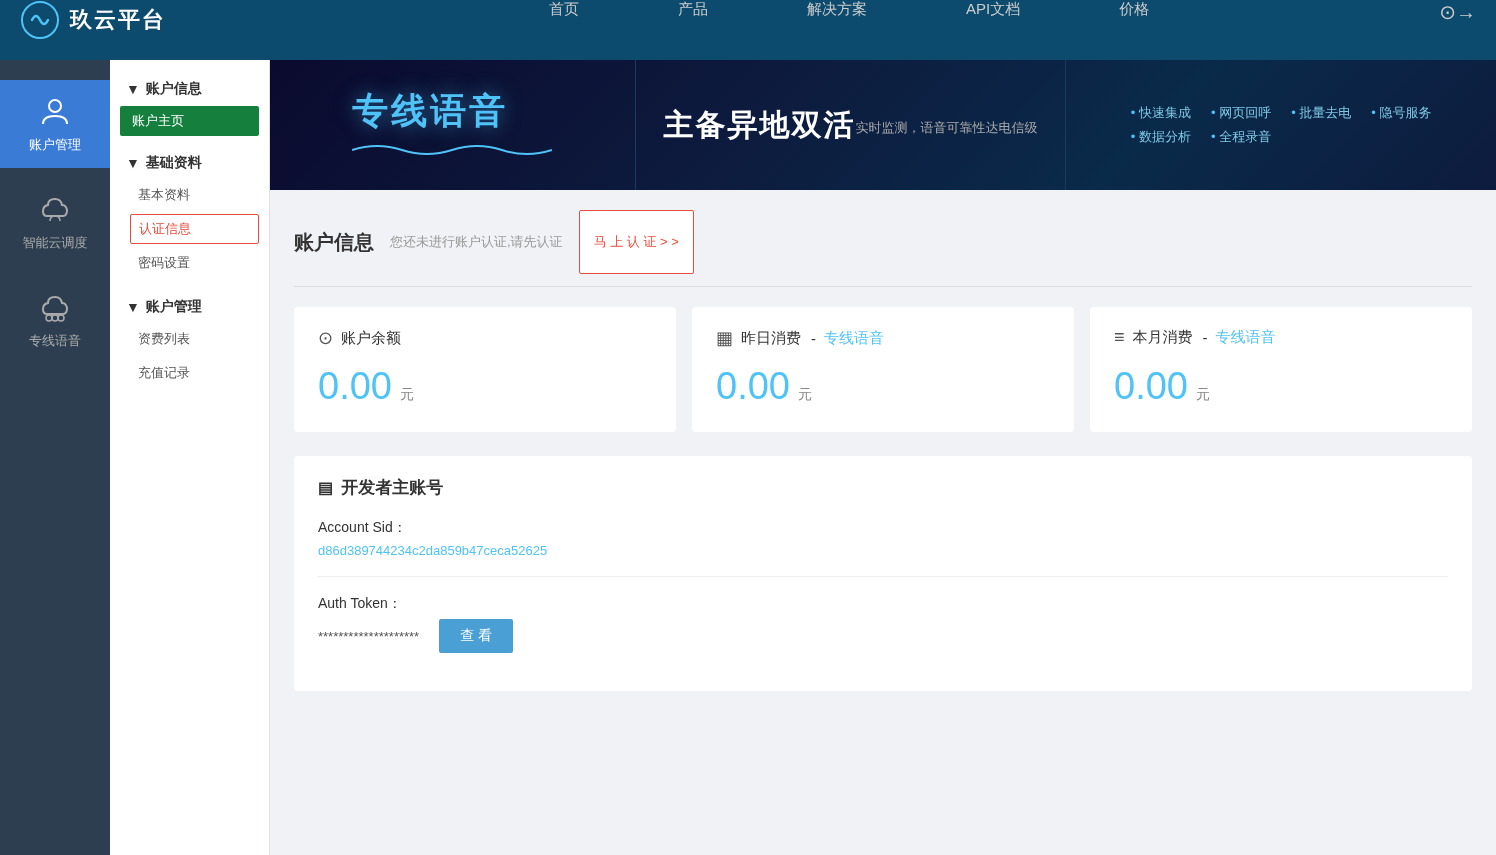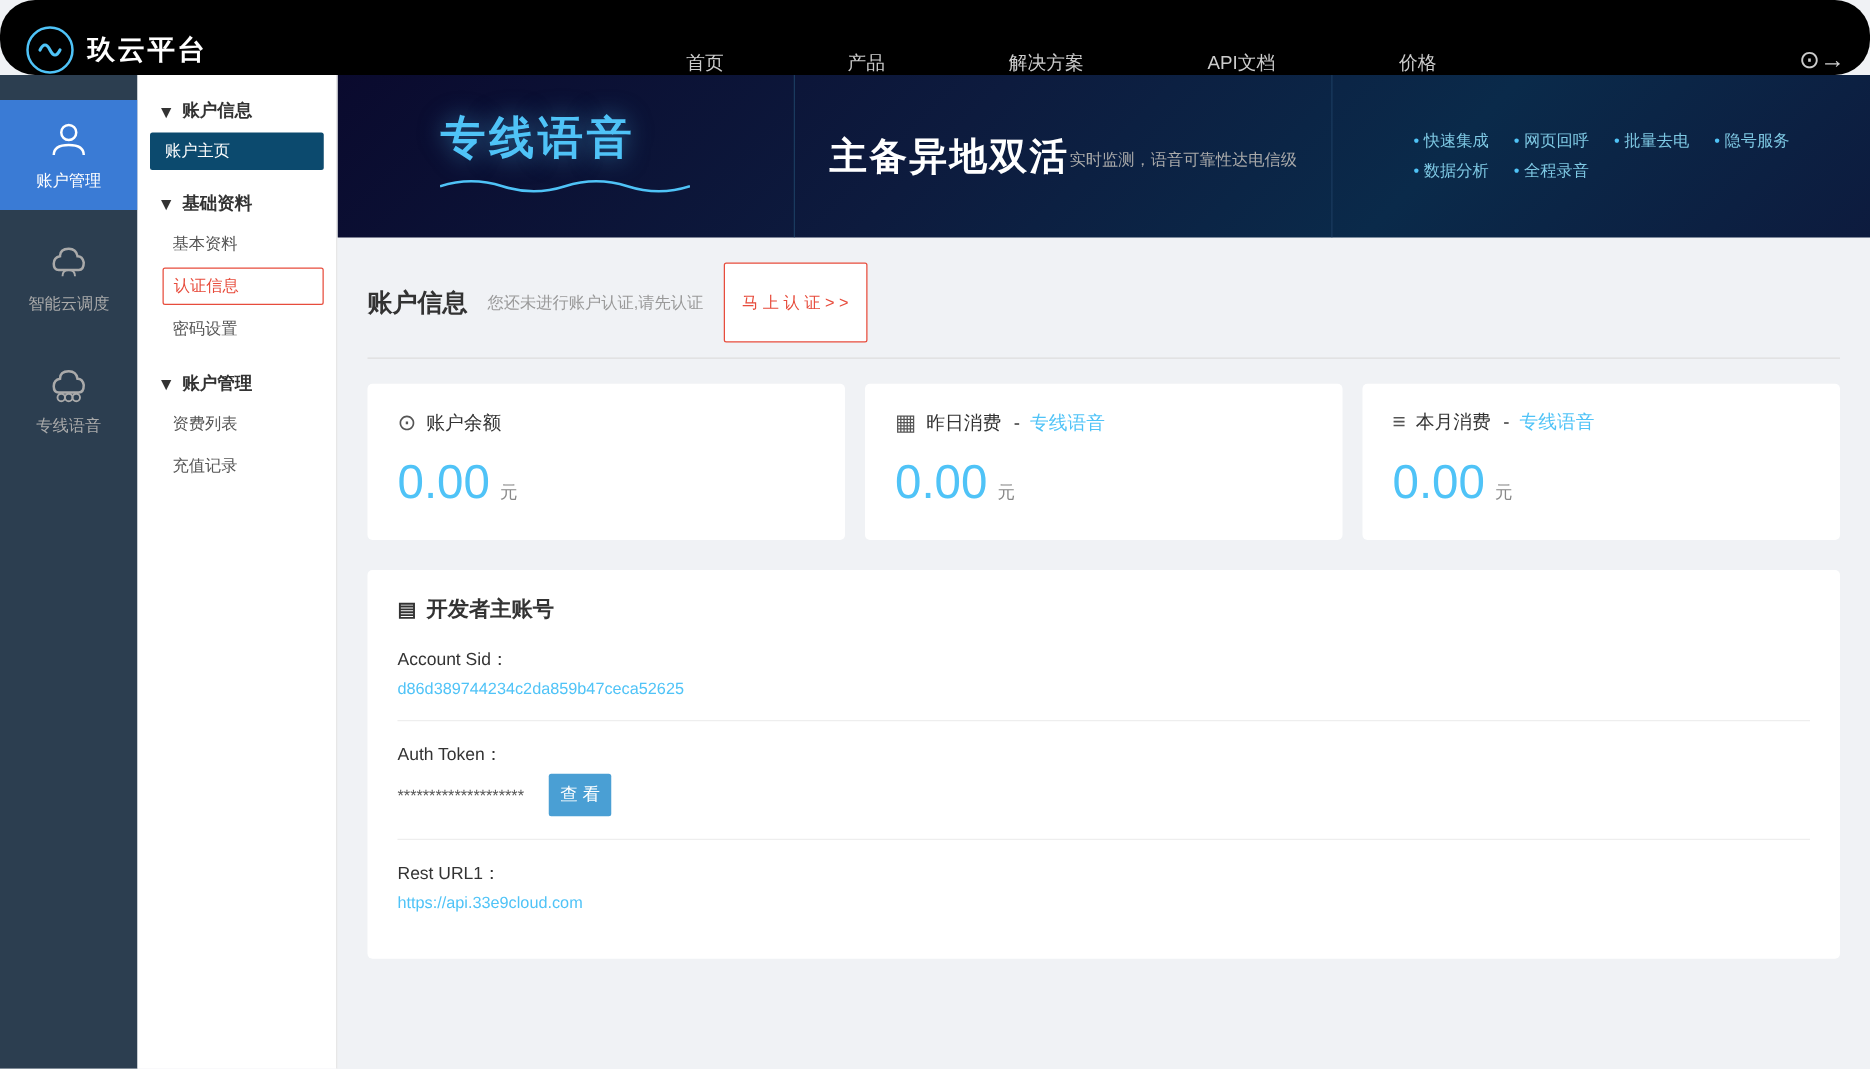--- a/index.html
+++ b/index.html
@@ -1,26 +1,25 @@
 <!DOCTYPE html>
 <html><head>
   <meta charset="utf-8">
   <style>
     * { margin: 0; padding: 0; box-sizing: border-box; }
     body { font-family: "Microsoft YaHei", Arial, sans-serif; background: #f0f2f5; min-height: 855px; }
 
     
     .top-nav {
-      background: #000000;
+      background: #0c4a6e;
       height: 60px;
       display: flex;
-      align-items: flex-end;
+      align-items: flex-start;
       padding: 0 20px;
       color: #fff;
-      border-radius: 28px;
     }
     .logo-area {
       display: flex;
       align-items: center;
       gap: 10px;
       min-width: 200px;
     }
     .logo-icon {
       width: 40px;
       height: 40px;
@@ -309,21 +308,21 @@
     }
     .dev-row-flex {
       display: flex;
       align-items: center;
       gap: 20px;
     }
     .view-btn {
       background: #4a9fd4;
       color: #fff;
       border: none;
-      padding: 8px 9px;
+      padding: 8px 21px;
       font-size: 14px;
       cursor: pointer;
       border-radius: 2px;
     }
 
     .wave-decoration {
       width: 100%;
       height: 20px;
       margin-top: 4px;
     }
@@ -384,21 +383,21 @@
       <span>专线语音</span>
     </div>
   </aside>
 
   <aside class="secondary-sidebar">
 
     <div class="sec-section-title">
       <span>▼</span>
       <span>账户信息</span>
     </div>
-    <div class="sec-item" style="background:#0c4a6e;color:#fff;margin:2px 10px;border-radius:2px;padding:6px 8px 6px 12px;">
+    <div class="sec-item" style="background:#15803d;color:#fff;margin:2px 10px;border-radius:2px;padding:6px 8px 6px 12px;">
       <span>账户主页</span>
     </div>
 
     <div class="sec-section-title" style="margin-top:8px;">
       <span>▼</span>
       <span>基础资料</span>
     </div>
     <div class="sec-item">
       <span>基本资料</span>
     </div>
@@ -508,21 +507,17 @@
         </div>
 
         <div class="dev-row">
           <div class="dev-label">Auth Token：</div>
           <div class="dev-row-flex">
             <span class="dev-value dark">********************</span>
             <button class="view-btn">查 看</button>
           </div>
         </div>
 
-        <div class="dev-row">
-          <div class="dev-label">Rest URL1：</div>
-          <div class="dev-value">https://api.33e9cloud.com</div>
-        </div>
       </div>
 
     </div>
   </main>
 </div>
 
 </body></html>

